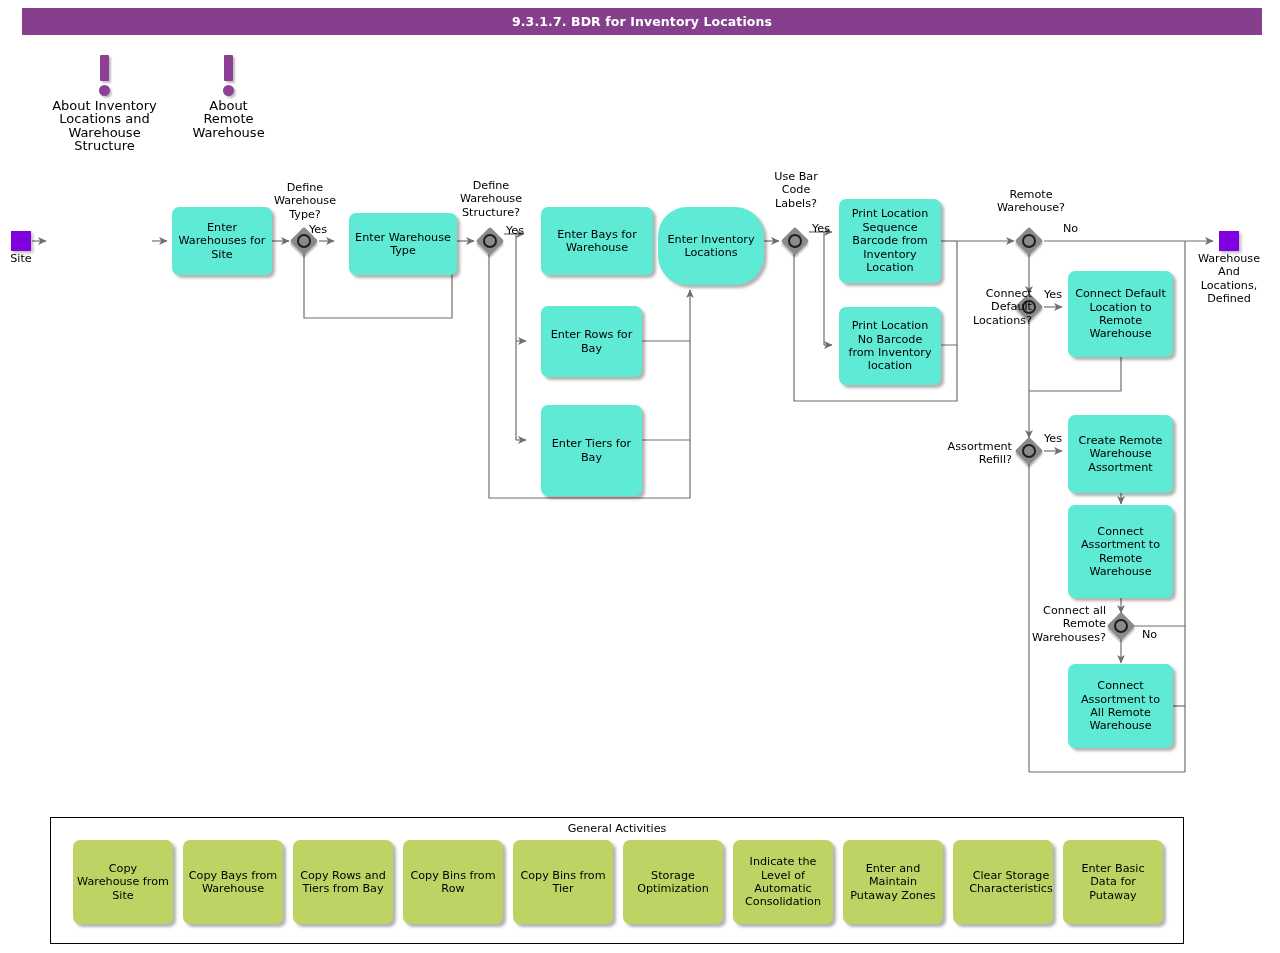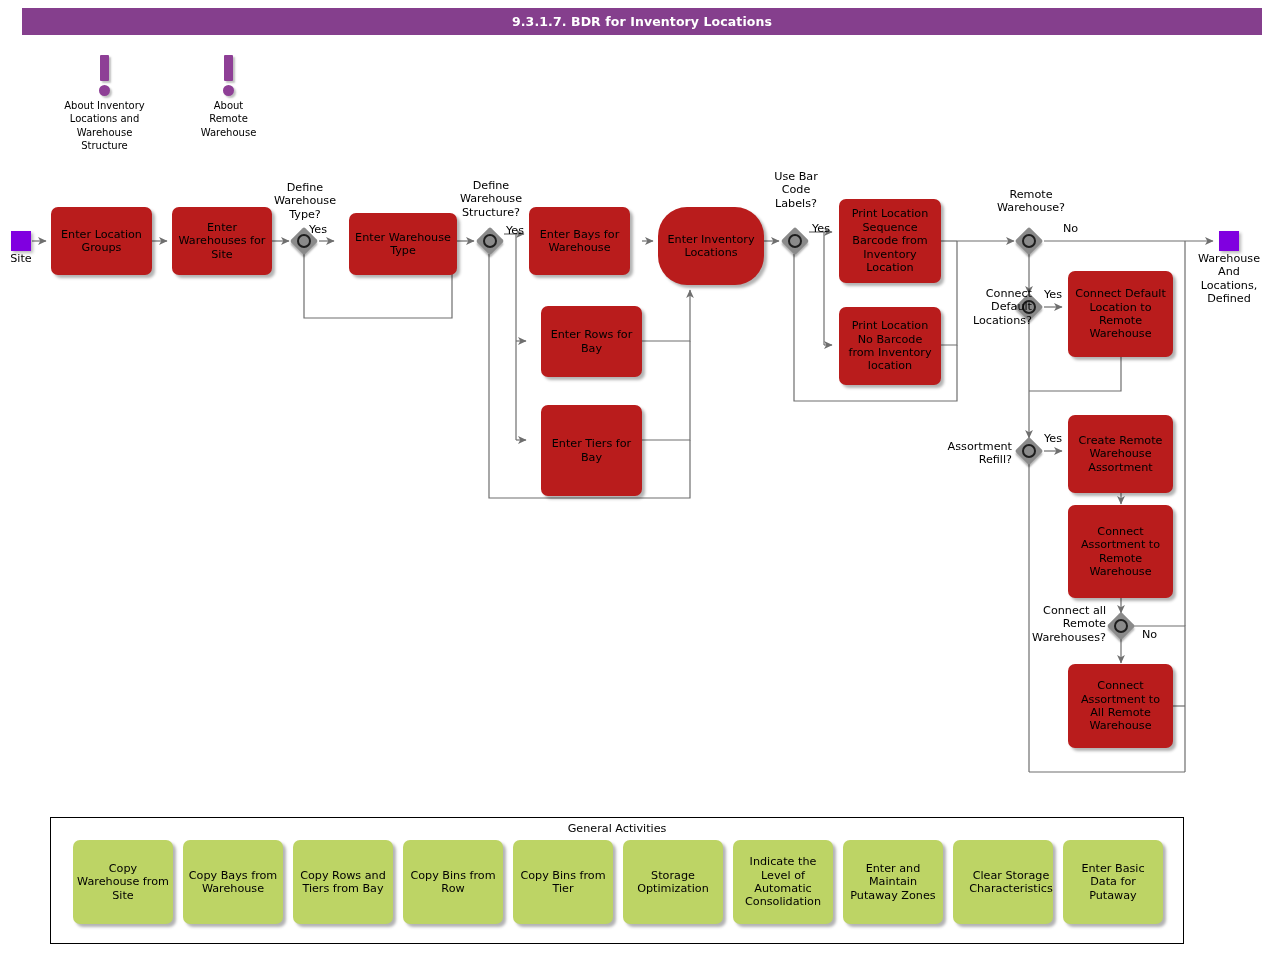--- a/index.html
+++ b/index.html
@@ -43,21 +43,21 @@
     position: absolute;
     left: 0; top: 0;
     width: 1280px;
     height: 953px;
     pointer-events: none;
   }
 
   
   .task {
     position: absolute;
-    background: #b91c1c;
+    background: #5eead4;
     border-radius: 7px;
     box-shadow: 3px 3px 3px rgba(0,0,0,0.30);
     display: flex;
     align-items: center;
     justify-content: center;
     text-align: center;
     color: #000000;
     font-size: 11.2px;
     line-height: 13.4px;
     padding: 2px 5px;
@@ -124,21 +124,21 @@
     border-radius: 50%;
     background: #8e3f96;
     box-shadow: 2px 2px 2px rgba(0,0,0,0.25);
   }
   .ann .ann-text {
     position: absolute;
     top: 44px;
     left: -50px;
     width: 125px;
     text-align: center;
-    font-size: 10px;
+    font-size: 13px;
     line-height: 13.4px;
     color: #000;
     white-space: pre-line;
   }
 
   
   #general-panel {
     position: absolute;
     left: 50px;
     top: 817px;
@@ -283,37 +283,33 @@
 
   <div class="event-sq" style="left:11px; top:231px;"></div>
   <div class="lbl" style="left:-14px; top:252px; width:70px;">Site</div>
 
   <div class="event-sq" style="left:1219px; top:231px;"></div>
   <div class="lbl" style="left:1176px; top:252px; width:106px;">Warehouse
 And
 Locations,
 Defined</div>
 
-  <div class="task" style="left:51px; top:207px; width:101px; height:68px;">
-    <span>Enter Location
-Groups</span>
-  </div>
 
   <div class="task" style="left:172px; top:207px; width:100px; height:68px;">
     <span>Enter
 Warehouses for
 Site</span>
   </div>
 
   <div class="task" style="left:349px; top:213px; width:108px; height:62px;">
     <span>Enter
 Warehouse Type</span>
   </div>
 
-  <div class="task" style="left:529px; top:207px; width:101px; height:68px;justify-content:flex-end;">
+  <div class="task" style="left:541px; top:207px; width:112px; height:68px;justify-content:flex-end;">
     <span>Enter Bays for
 Warehouse</span>
   </div>
 
   <div class="task" style="left:541px; top:306px; width:101px; height:71px;">
     <span>Enter Rows for
 Bay</span>
   </div>
 
   <div class="task" style="left:541px; top:405px; width:101px; height:91px;">

